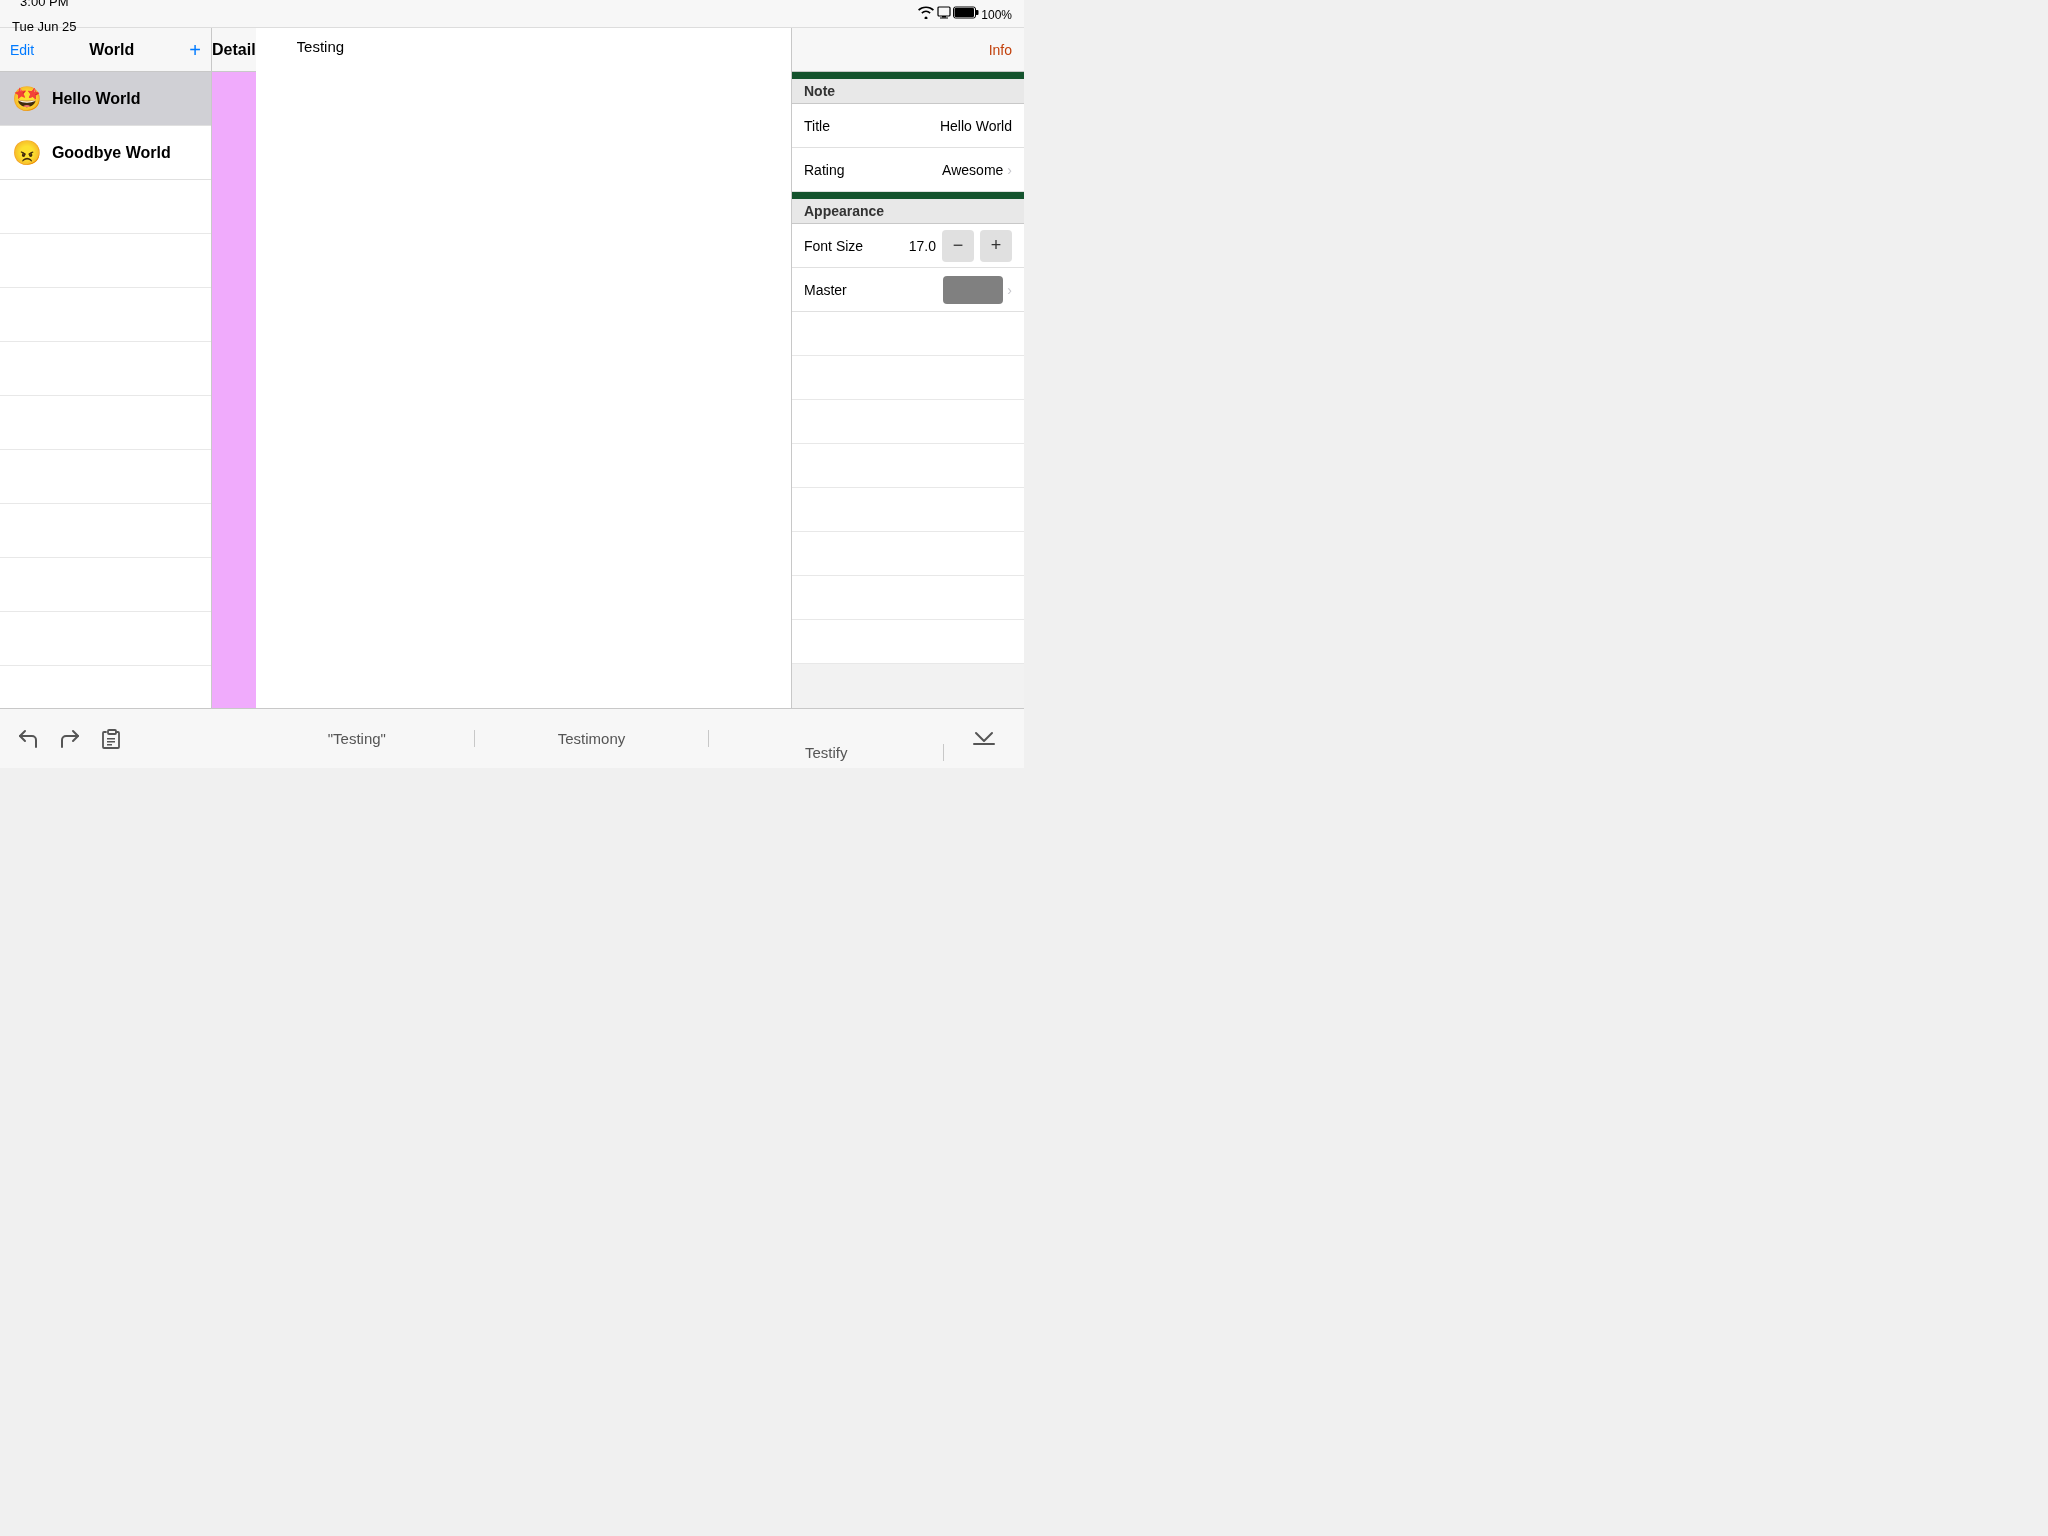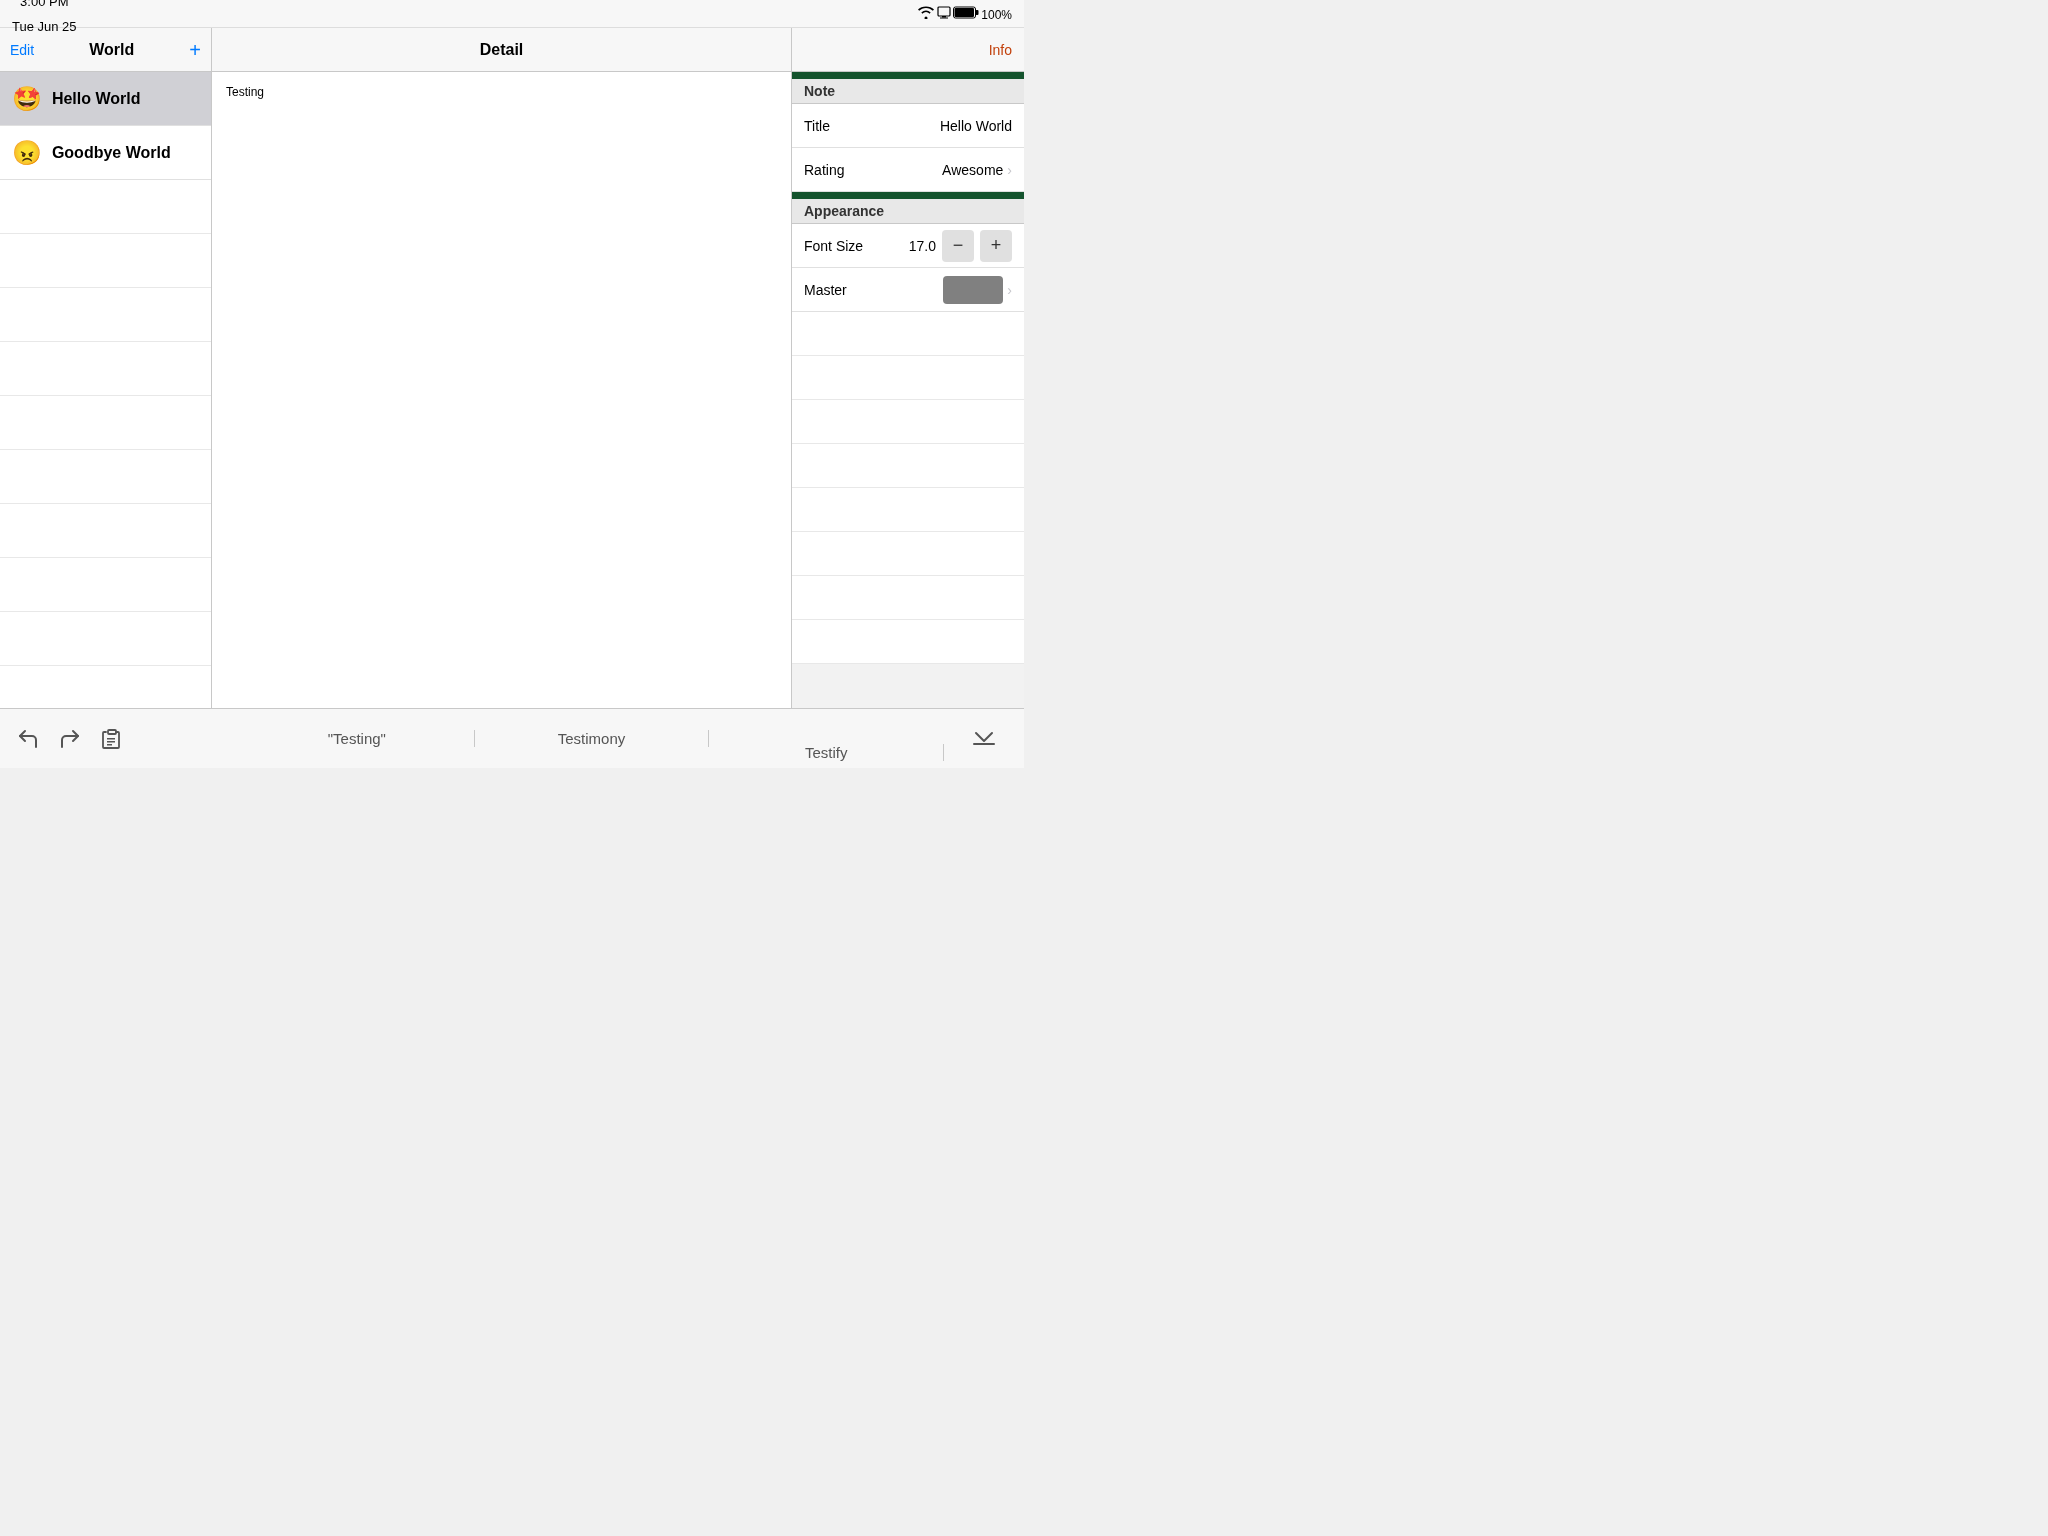--- a/index.html
+++ b/index.html
@@ -110,24 +110,23 @@
       color: #000;
     }
     .lined-row {
       height: 54px;
       border-bottom: 1px solid #e8e8e8;
     }
 
     
     .detail-panel {
       flex: 1;
-      background: #7dd3fc;
+      background: #f0abfc;
       border-right: 1px solid #c8c8c8;
       display: flex;
-      flex-direction: column;
     }
     .detail-header {
       height: 44px;
       background: #f7f7f7;
       border-bottom: 1px solid #c8c8c8;
       display: flex;
       align-items: center;
       justify-content: center;
     }
     .detail-title {
@@ -398,21 +397,21 @@
       <div class="lined-row"></div>
 
     </div>
   </div>
 
   <div class="detail-panel">
     <div class="detail-header">
       <span class="detail-title">Detail</span>
     </div>
     <div class="detail-content">
-      <input class="detail-text-input" type="text" style="font-size: 12px; border: none; outline: none; width: 100%;" value="Testing">
+      <input class="detail-text-input" type="text" style="font-size: 15px; border: none; outline: none; width: 100%; margin-left: 27px;" value="Testing">
       <div class="detail-lined"></div>
     </div>
   </div>
 
   <div class="info-panel">
     <div class="info-header">
 
       <span class="info-title-right">Info</span>
     </div>
     <div class="info-content">

